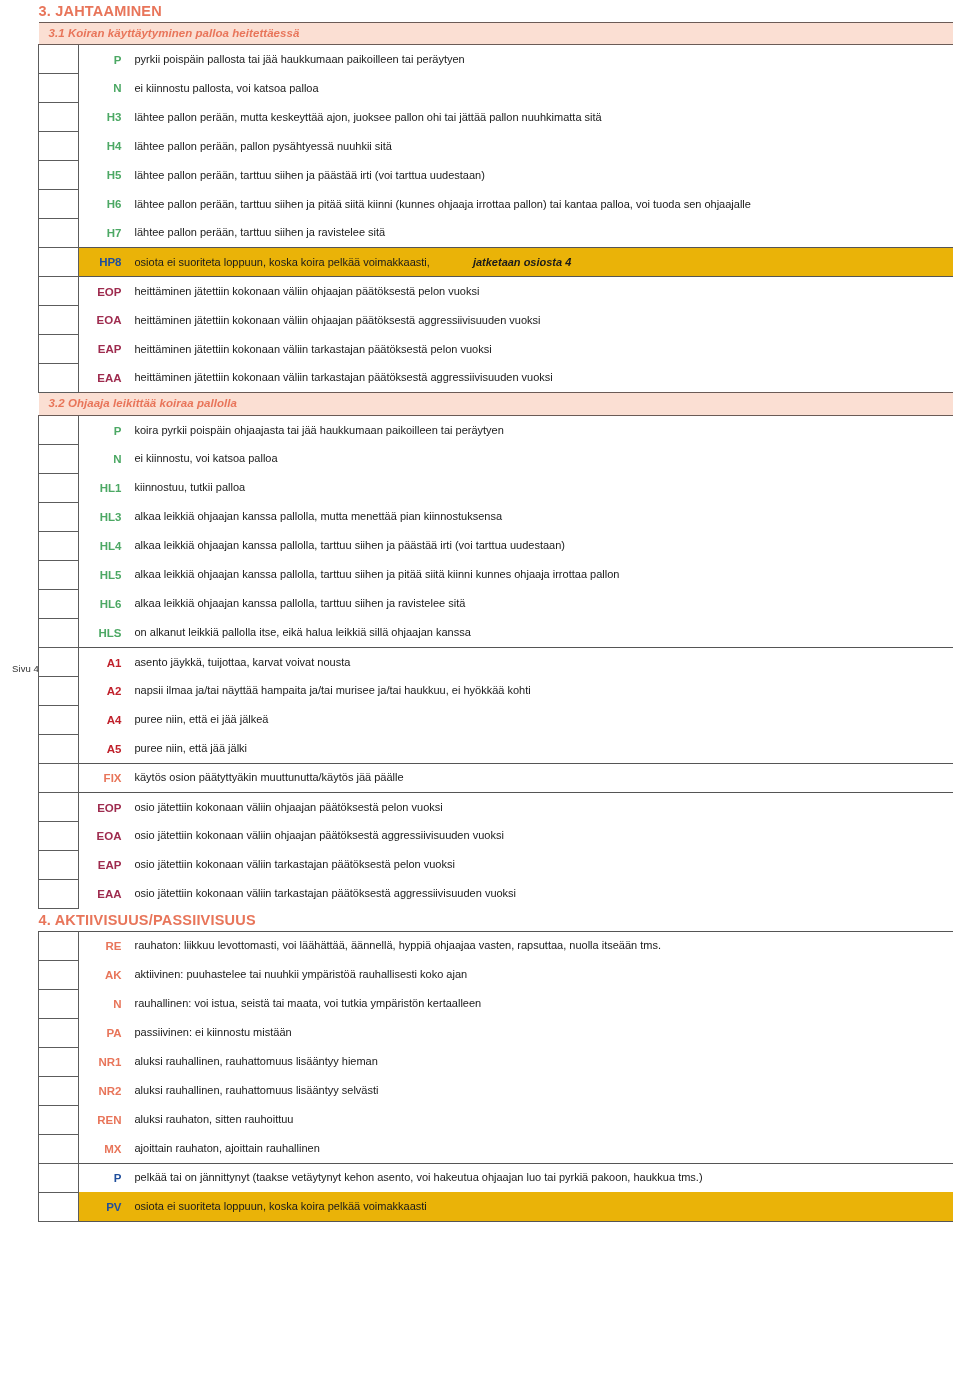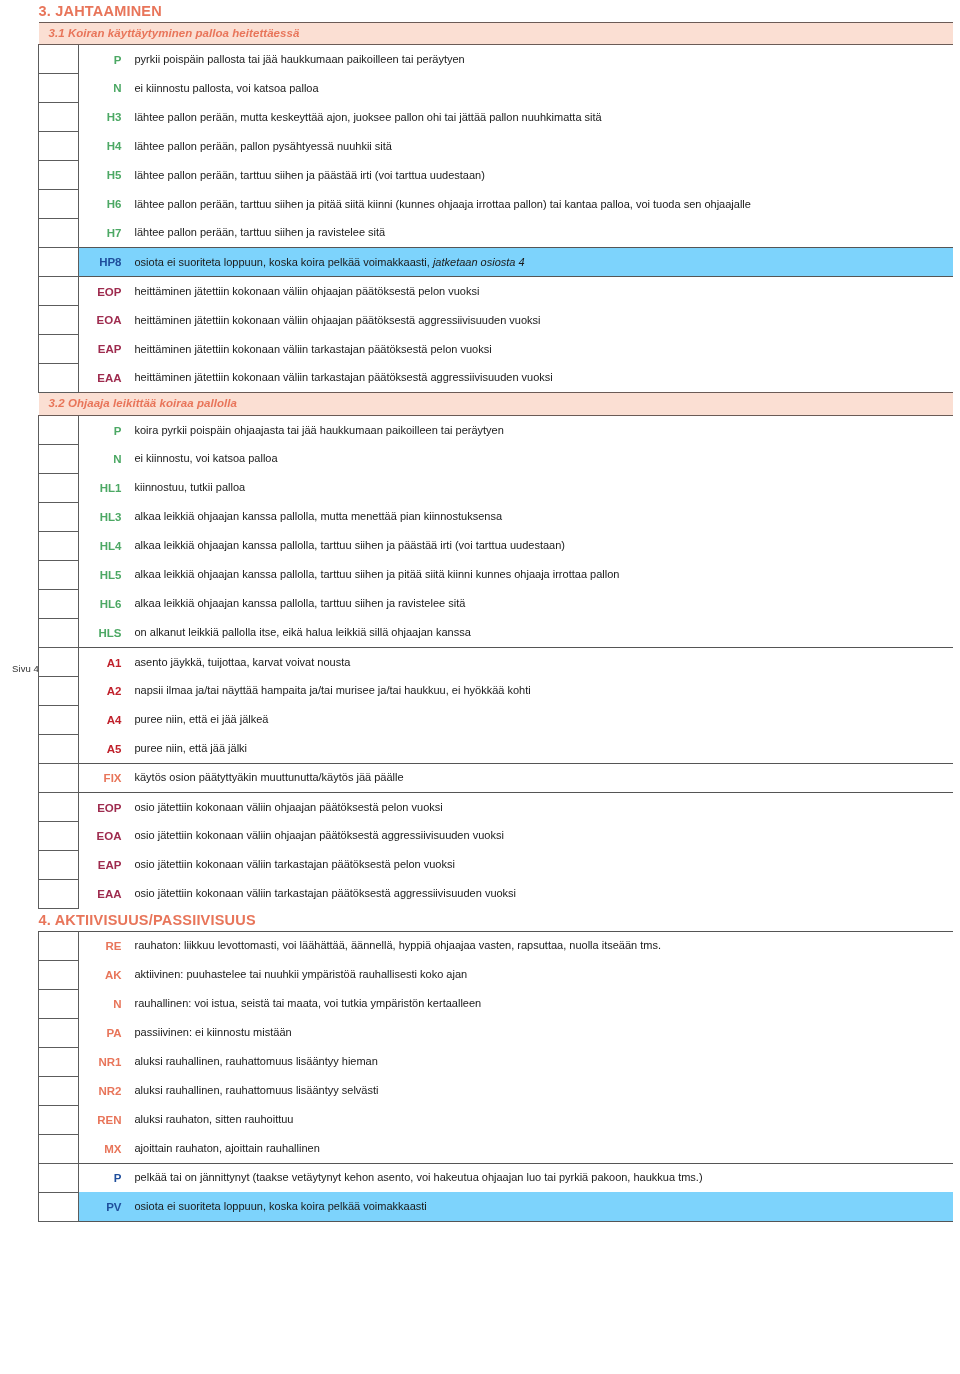--- a/index.html
+++ b/index.html
@@ -79,39 +79,39 @@
   }
   td.desc {
     font-size: 11px;
     color: #1a1a1a;
     padding-left: 8px;
     vertical-align: middle;
     line-height: 1.25;
     white-space: nowrap;
     overflow: hidden;
   }
-  td.desc em { font-style: italic; font-weight: normal; }
+  td.desc em { font-style: italic; font-weight: bold; margin-left: 40px; }
 
   
   .c-green  { color: #4CA864; }
   .c-blue   { color: #1F4E9C; }
   .c-maroon { color: #9E2B4E; }
   .c-red    { color: #C0212B; }
   .c-orange { color: #E8755A; }
 
   
   td.code, td.desc { border-left: 0; }
   tr.row td.code { border-left: 1px solid #5c5c5c; }
 
   
   tr.grp-top td.code, tr.grp-top td.desc { border-top: 1.3px solid #555; }
   tr.grp-top td.box { border-top: 1.3px solid #555; }
   tr.grp-bot td.code, tr.grp-bot td.desc { border-bottom: 1.3px solid #555; }
 
-  tr.hl td.code, tr.hl td.desc { background: #7dd3fc; }
+  tr.hl td.code, tr.hl td.desc { background: #eab308; }
 
   tr.last td.code, tr.last td.desc { border-bottom: 1.3px solid #555; }
   .heading-row td { border: none !important; padding: 0; background: #fff; }
 </style>
 </head>
 <body>
 
 <div class="page-label">Sivu 4/8</div>
 
 <div class="doc">

